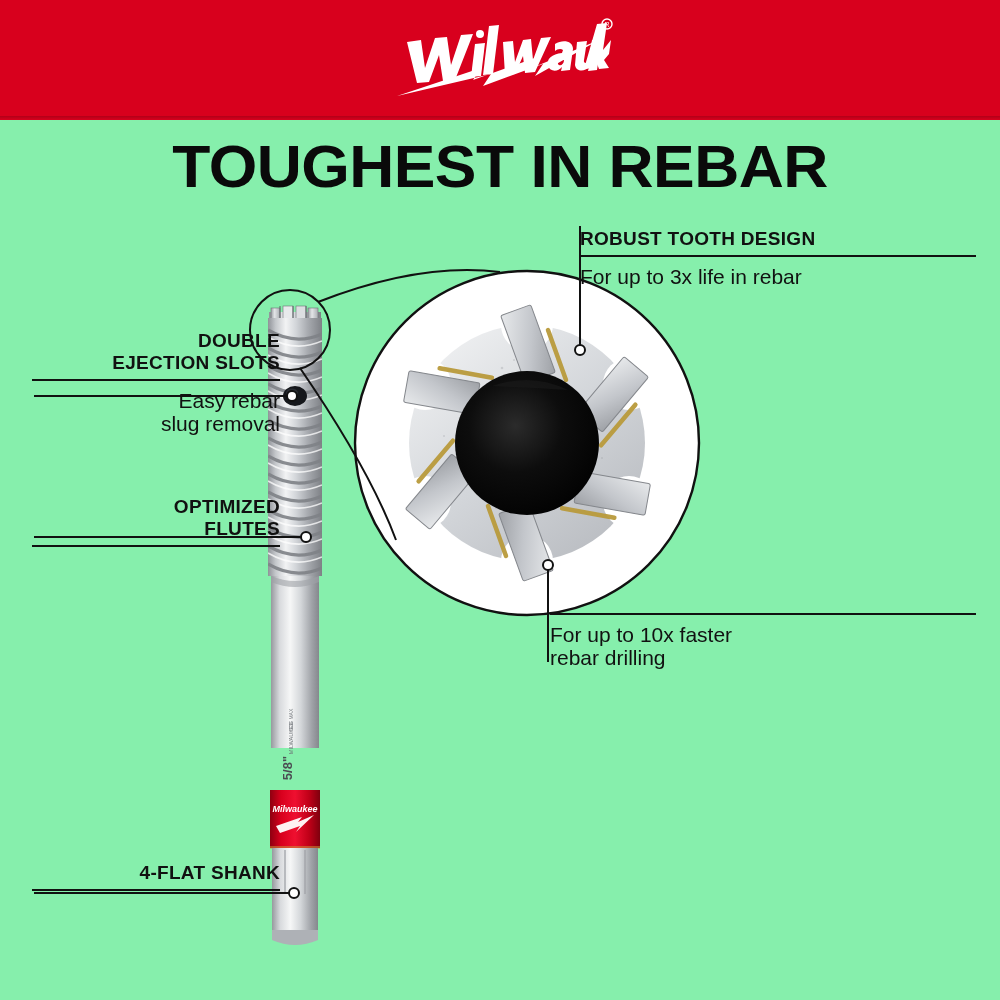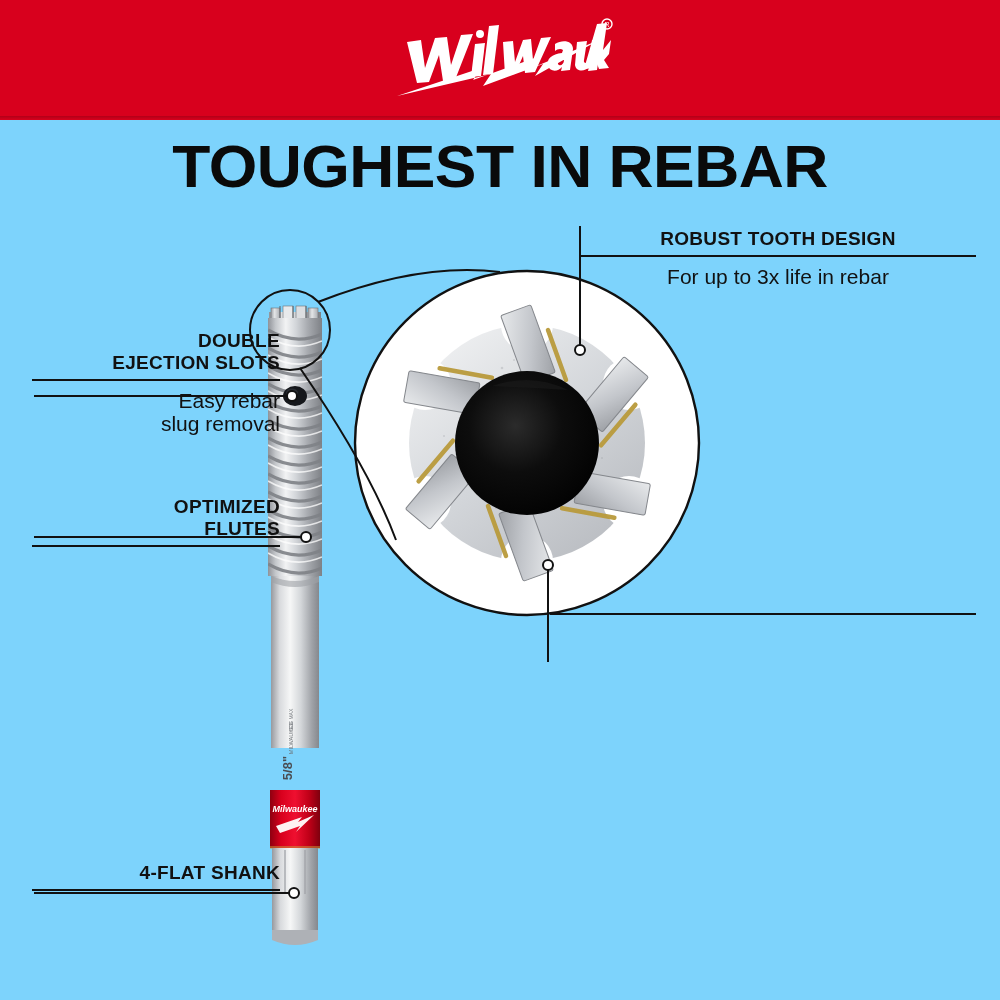--- a/index.html
+++ b/index.html
@@ -3,21 +3,21 @@
 <meta charset="utf-8">
 <style>
   html,body{margin:0;padding:0;}
   body{
     width:1000px;height:1000px;
     background:#ffffff;
     font-family:"Liberation Sans","DejaVu Sans",sans-serif;
     overflow:hidden;
     position:relative;
   }
-  #page{position:relative;width:1000px;height:1000px;background:#7dd3fc;}
+  #page{position:relative;width:1000px;height:1000px;background:#86efac;}
 
   
   .brand-bar{
     position:absolute;left:0;top:0;width:1000px;height:120px;
     background:#d8001d;
     display:flex;align-items:center;justify-content:center;
     overflow:hidden;
   }
   .brand-bar .shadow-edge{
     position:absolute;left:0;bottom:0;width:100%;height:4px;
@@ -46,21 +46,21 @@
     white-space:pre-line;
   }
   .callout .c-rule{
     border-bottom:2px solid #111;
     margin-top:5px;margin-bottom:8px;
   }
   .callout .c-body{
     font-size:21px;line-height:23px;color:#111;
     white-space:pre-line;
   }
-  .callout.right{text-align:center;}
+  .callout.right{text-align:left;}
   .callout.left{text-align:right;}
 
   
   #co-robust{left:580px;top:228px;width:396px;}
   #co-carbide{left:550px;top:608px;width:426px;}
   #co-double{left:32px;top:330px;width:248px;}
   #co-flutes{left:32px;top:496px;width:248px;}
   #co-shank{left:32px;top:862px;width:248px;}
 
   
@@ -365,20 +365,22 @@
   </svg>
 
   <div class="callout right" id="co-robust">
     <div class="c-title">ROBUST TOOTH DESIGN</div>
     <div class="c-rule"></div>
     <div class="c-body">For up to 3x life in rebar</div>
   </div>
 
   <div class="callout right" id="co-carbide">
     <div class="c-rule"></div>
+    <div class="c-body">For up to 10x faster
+rebar drilling</div>
   </div>
 
   <div class="callout left" id="co-double">
     <div class="c-title">DOUBLE
 EJECTION SLOTS</div>
     <div class="c-rule"></div>
     <div class="c-body">Easy rebar
 slug removal</div>
   </div>
 

